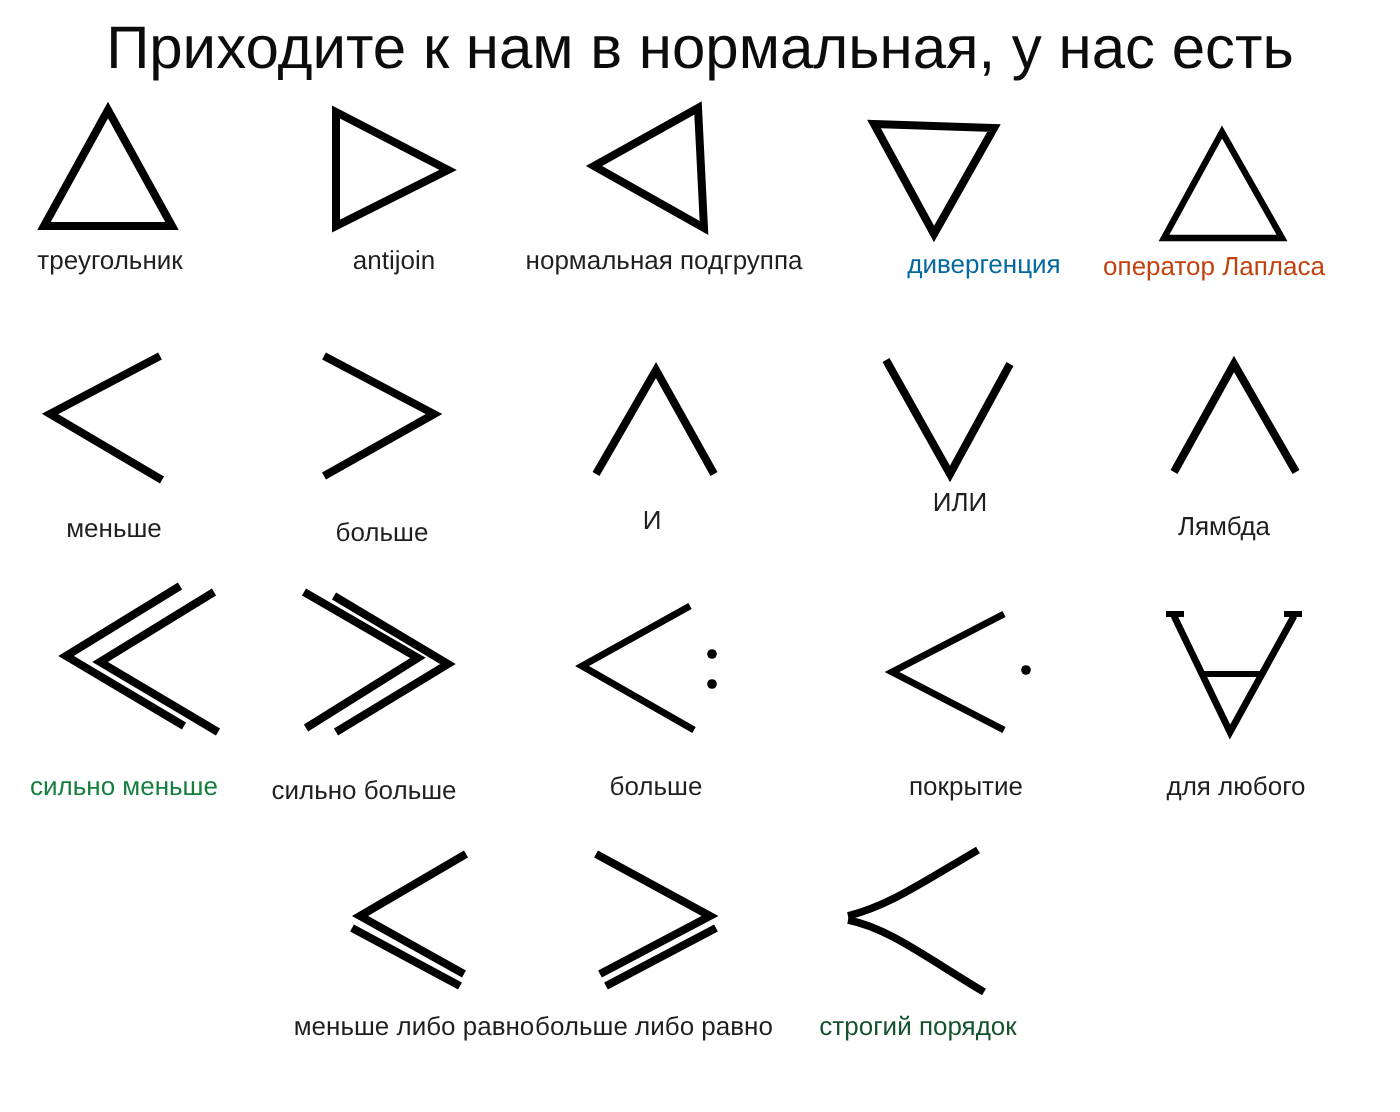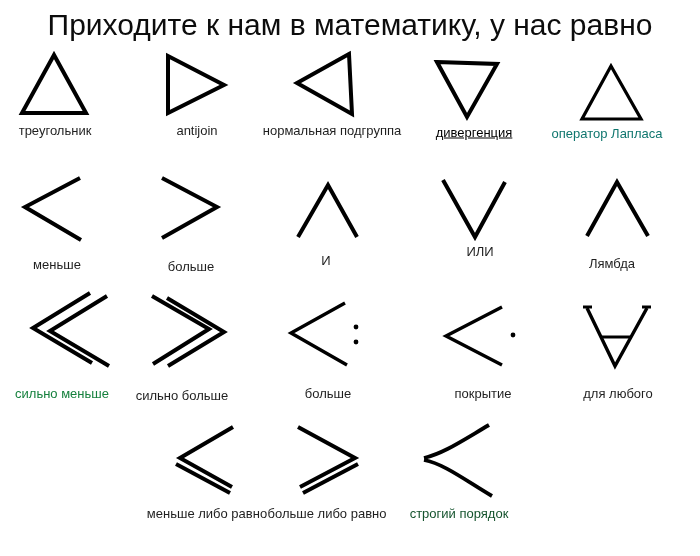--- a/index.html
+++ b/index.html
@@ -39,21 +39,21 @@
     transform: translate(-50%, -50%);
     font-size: 13px;
     color: #1f1f1f;
     white-space: nowrap;
   }
 </style>
 </head>
 <body>
 
 <div class="canvas">
-  <div class="title">Приходите к нам в математику, у нас равно</div>
+  <div class="title">Приходите к нам в нормальная, у нас есть</div>
   <svg class="symbols" viewBox="0 0 700 556" xmlns="http://www.w3.org/2000/svg">
       <g>
         <path d="M54,55 L22,113 L86,113 Z" fill="none" stroke="#000000" stroke-width="4" stroke-linejoin="miter" stroke-linecap="butt"></path>
       </g>
       <g>
         <path d="M168,56 L168,113 L224,85 Z" fill="none" stroke="#000000" stroke-width="4" stroke-linejoin="miter" stroke-linecap="butt"></path>
       </g>
       <g>
         <path d="M349,54 L297,83 L352,114 Z" fill="none" stroke="#000000" stroke-width="4" stroke-linejoin="miter" stroke-linecap="butt"></path>
       </g>
@@ -111,22 +111,22 @@
       </g>
       <g>
         <path d="M489,425 C460,442 444,453 424,458" fill="none" stroke="#000000" stroke-width="3.8" stroke-linejoin="miter" stroke-linecap="butt"></path>
         <path d="M424,460 C444,464 462,478 492,496" fill="none" stroke="#000000" stroke-width="3.8" stroke-linejoin="miter" stroke-linecap="butt"></path>
       </g>
     </svg>
   <div class="labels-layer">
       <div class="sym-label" style="left: 55px; top: 130px; color: rgb(31, 31, 31);">треугольник</div>
       <div class="sym-label" style="left: 197px; top: 130px; color: rgb(31, 31, 31);">antijoin</div>
       <div class="sym-label" style="left: 332px; top: 130px; color: rgb(31, 31, 31);">нормальная подгруппа</div>
-      <div class="sym-label" style="left: 474px; top: 132px; color: #000000; text-decoration: underline;">дивергенция</div>
-      <div class="sym-label" style="left: 607px; top: 133px; color: #0f766e;">оператор Лапласа</div>
+      <div class="sym-label" style="left: 492px; top: 132px; color: #0369a1;">дивергенция</div>
+      <div class="sym-label" style="left: 607px; top: 133px; color: #c2410c;">оператор Лапласа</div>
       <div class="sym-label" style="left: 57px; top: 264px; color: rgb(31, 31, 31);">меньше</div>
       <div class="sym-label" style="left: 191px; top: 266px; color: rgb(31, 31, 31);">больше</div>
       <div class="sym-label" style="left: 326px; top: 260px; color: rgb(31, 31, 31);">И</div>
       <div class="sym-label" style="left: 480px; top: 251px; color: rgb(31, 31, 31);">ИЛИ</div>
       <div class="sym-label" style="left: 612px; top: 263px; color: rgb(31, 31, 31);">Лямбда</div>
       <div class="sym-label" style="left: 62px; top: 393px; color: #15803d;">сильно меньше</div>
       <div class="sym-label" style="left: 182px; top: 395px; color: rgb(31, 31, 31);">сильно больше</div>
       <div class="sym-label" style="left: 328px; top: 393px; color: rgb(31, 31, 31);">больше</div>
       <div class="sym-label" style="left: 483px; top: 393px; color: rgb(31, 31, 31);">покрытие</div>
       <div class="sym-label" style="left: 618px; top: 393px; color: rgb(31, 31, 31);">для любого</div>

